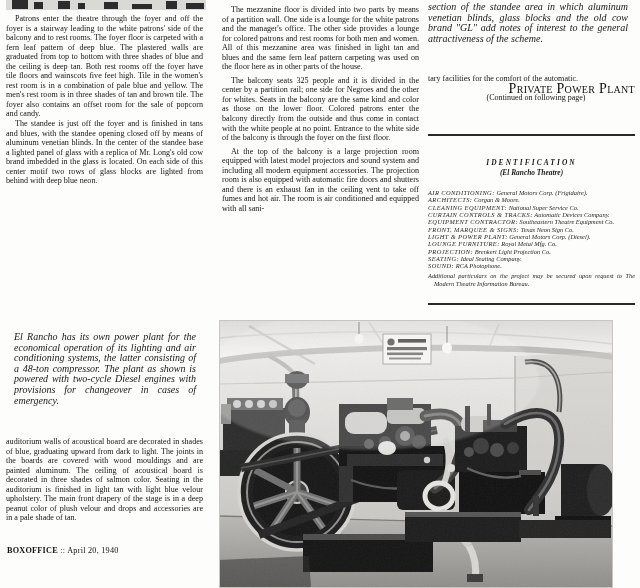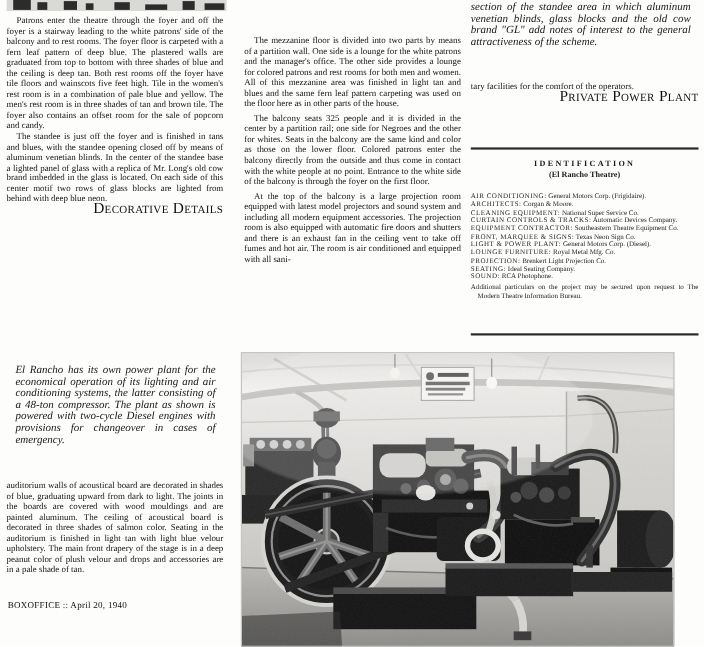--- a/index.html
+++ b/index.html
@@ -42,21 +42,21 @@
     color: #141414;
   }
   .col p {
     margin: 0 0 0 0;
     text-indent: 9px;
   }
   .col p.noindent { text-indent: 0; }
   .col p.gap { margin-top: 4px; }
 
   #col1 { left: 6px;  top: 14px;  width: 197px; }
-  #col2 { left: 222px; top: 32px; width: 197px; }
+  #col2 { left: 222px; top: 5px; width: 197px; }
   #col3 { left: 428px; top: 4px;  width: 207px; }
 
   
   .subhead {
     text-align: right;
     font-variant: small-caps;
     font-size: 14px;
     letter-spacing: 0.3px;
     margin: 3px 0 1px 0;
     text-indent: 0;
@@ -93,23 +93,24 @@
     height: 2px;
     background: #2a2a2a;
   }
   #rule-top    { top: 134px; }
   #rule-bottom { top: 303px; }
 
   
   #ident {
     position: absolute;
     left: 428px;
-    top: 144px;
+    top: 158px;
     width: 207px;
     color: #1a1a1a;
+    font-style: italic;
   }
   #ident .ident-title {
     text-align: center;
     font-size: 7.4px;
     font-weight: bold;
     letter-spacing: 2.1px;
     margin: 0 0 1px 0;
   }
   #ident .ident-sub {
     text-align: center;
@@ -145,21 +146,21 @@
 
   
   #footer {
     position: absolute;
     left: 7px;
     top: 546px;
     font-size: 8.2px;
     letter-spacing: 0.25px;
     color: #101010;
   }
-  #footer .bo { font-weight: normal; text-align: right; }
+  #footer .bo { font-weight: bold; text-align: right; }
 
   
   #photo {
     position: absolute;
     left: 219px;
     top: 320px;
     width: 394px;
     height: 268px;
     overflow: hidden;
     background: #8e8e8e;
@@ -178,21 +179,20 @@
     <div class="blot" style="left:72px; top:3px;  width:7px;  height:6px;"></div>
     <div class="blot" style="left:98px; top:2px;  width:14px; height:7px;"></div>
     <div class="blot" style="left:126px;top:4px;  width:20px; height:5px;"></div>
     <div class="blot" style="left:160px;top:1px;  width:11px; height:8px;"></div>
     <div class="blot" style="left:180px;top:3px;  width:18px; height:6px;"></div>
   </div>
 
   <div class="col" id="col1">
     <p>Patrons enter the theatre through the foyer and off the foyer is a stairway leading to the white patrons' side of the balcony and to rest rooms. The foyer floor is carpeted with a fern leaf pattern of deep blue. The plastered walls are graduated from top to bottom with three shades of blue and the ceiling is deep tan. Both rest rooms off the foyer have tile floors and wainscots five feet high. Tile in the women's rest room is in a combination of pale blue and yellow. The men's rest room is in three shades of tan and brown tile. The foyer also contains an offset room for the sale of popcorn and candy.</p>
     <p>The standee is just off the foyer and is finished in tans and blues, with the standee opening closed off by means of aluminum venetian blinds. In the center of the standee base a lighted panel of glass with a replica of Mr. Long's old cow brand imbedded in the glass is located. On each side of this center motif two rows of glass blocks are lighted from behind with deep blue neon.</p>
-    <p class="subhead">Decorative Details</p>
   </div>
 
   <div class="caption" id="caption-left">
     <p>El Rancho has its own power plant for the economical operation of its lighting and air conditioning systems, the latter consisting of a 48-ton compressor. The plant as shown is powered with two-cycle Diesel engines with provisions for changeover in cases of emergency.</p>
   </div>
 
   <div class="col" id="col1b" style="left:6px; top:437px; width:197px;">
     <p class="noindent">auditorium walls of acoustical board are decorated in shades of blue, graduating upward from dark to light. The joints in the boards are covered with wood mouldings and are painted aluminum. The ceiling of acoustical board is decorated in three shades of salmon color. Seating in the auditorium is finished in light tan with light blue velour upholstery. The main front drapery of the stage is in a deep peanut color of plush velour and drops and accessories are in a pale shade of tan.</p>
   </div>
 
@@ -200,22 +200,23 @@
     <p>The mezzanine floor is divided into two parts by means of a partition wall. One side is a lounge for the white patrons and the manager's office. The other side provides a lounge for colored patrons and rest rooms for both men and women. All of this mezzanine area was finished in light tan and blues and the same fern leaf pattern carpeting was used on the floor here as in other parts of the house.</p>
     <p class="gap">The balcony seats 325 people and it is divided in the center by a partition rail; one side for Negroes and the other for whites. Seats in the balcony are the same kind and color as those on the lower floor. Colored patrons enter the balcony directly from the outside and thus come in contact with the white people at no point. Entrance to the white side of the balcony is through the foyer on the first floor.</p>
     <p class="gap">At the top of the balcony is a large projection room equipped with latest model projectors and sound system and including all modern equipment accessories. The projection room is also equipped with automatic fire doors and shutters and there is an exhaust fan in the ceiling vent to take off fumes and hot air. The room is air conditioned and equipped with all sani-</p>
   </div>
 
   <div class="caption" id="caption-right">
     <p>section of the standee area in which aluminum venetian blinds, glass blocks and the old cow brand "GL" add notes of interest to the general attractiveness of the scheme.</p>
   </div>
 
   <div class="col" id="col3" style="top:74px;">
-    <p class="noindent">tary facilities for the comfort of the operators.</p>
+    <p class="noindent">tary facilities for the comfort of the automatic.</p>
     <p class="subhead">Private Power Plant</p>
+    <p class="continued">(Continued on following page)</p>
   </div>
 
   <div class="rule" id="rule-top"></div>
 
   <div id="ident">
     <div class="ident-title">IDENTIFICATION</div>
     <div class="ident-sub">(El Rancho Theatre)</div>
     <ul>
       <li><span class="cat">AIR CONDITIONING:</span> <span>General Motors Corp. (Frigidaire).</span></li>
       <li><span class="cat">ARCHITECTS:</span> <span>Corgan &amp; Moore.</span></li>

